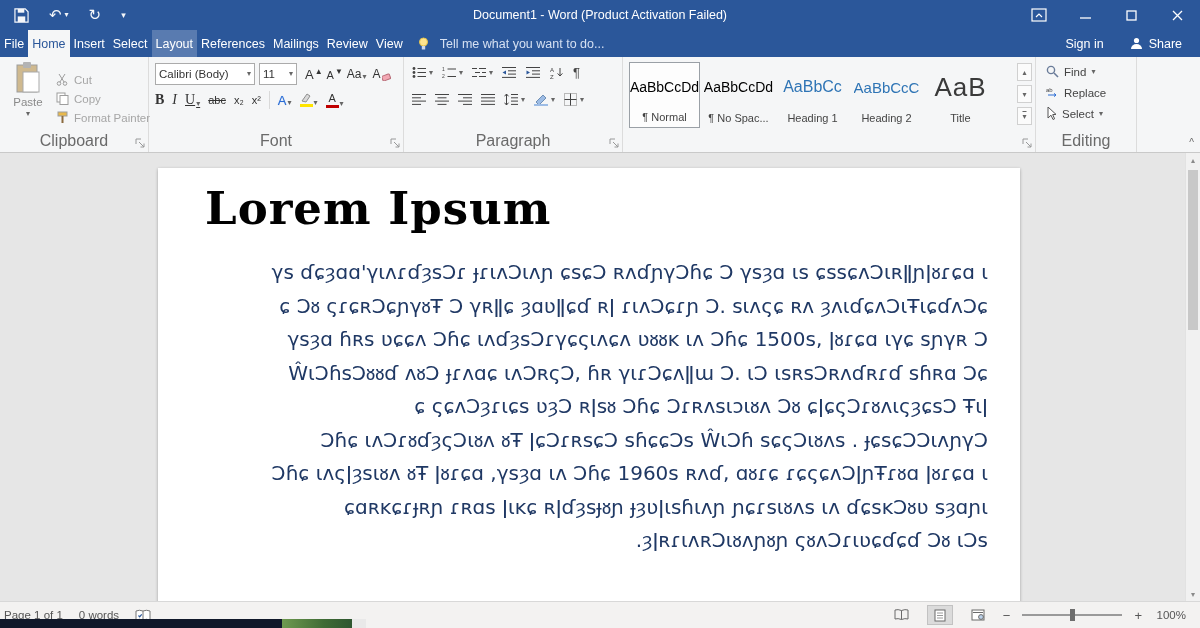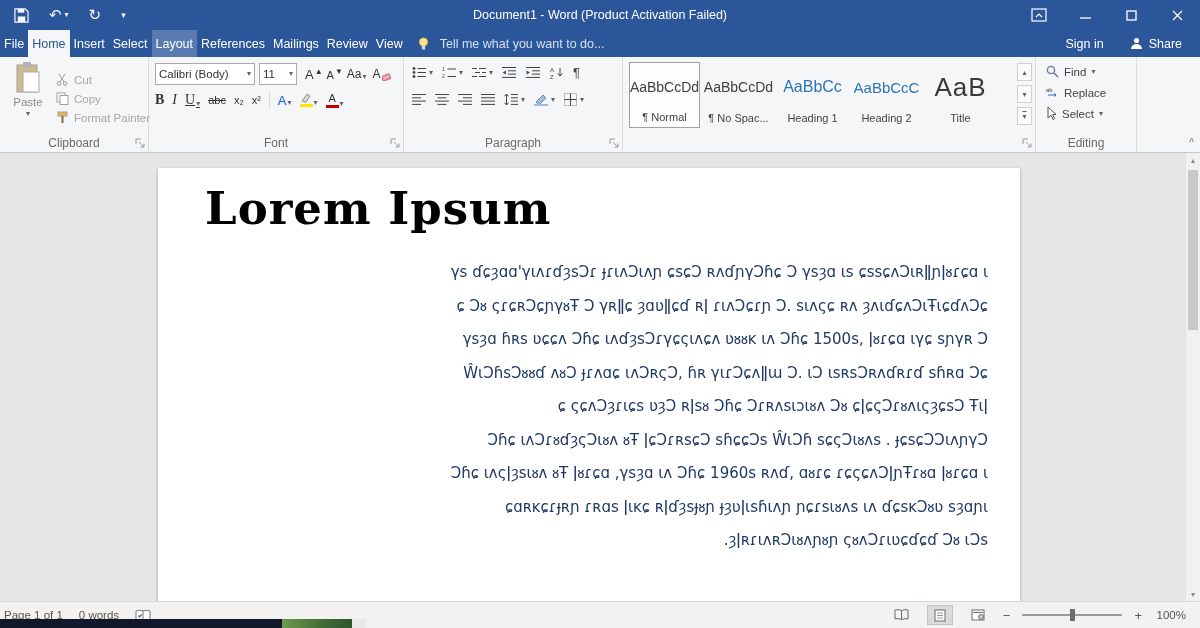--- a/index.html
+++ b/index.html
@@ -23,21 +23,21 @@
   .tab.active{background:#f5f6f7;color:#2b579a;}
   .tab.hover{background:rgba(255,255,255,.22);}
   .tellme{display:flex;align-items:center;gap:10px;margin-left:10px;color:#d5e0f2;}
   .tabs-right{margin-left:auto;display:flex;align-items:center;gap:26px;padding-right:18px;}
   .share-wrap{display:flex;align-items:center;gap:6px;}
 
   
   .ribbon{position:absolute;top:57px;left:0;right:0;height:95px;background:#f5f6f7;
           border-bottom:1px solid #c9c9c9;display:flex;z-index:20;font-size:11.5px;color:#444;}
   .group{position:relative;height:100%;border-right:1px solid #dcdcdc;flex-shrink:0;}
-  .group-label{position:absolute;bottom:2px;left:0;right:0;text-align:center;font-size:12px;color:#6a6a6a;}
+  .group-label{position:absolute;bottom:2px;left:0;right:0;text-align:center;font-size:16px;color:#6a6a6a;}
   .launcher{position:absolute;right:2px;bottom:3px;width:11px;height:11px;opacity:.75;}
   .dd{font-size:8px;color:#666;line-height:1;}
   .disabled{color:#a6a6a6;}
 
   
   .g-clipboard{width:148px;}
   .paste-btn{position:absolute;left:4px;top:4px;width:48px;height:74px;border:none;background:none;
              display:flex;flex-direction:column;align-items:center;gap:2px;font-size:11.5px;color:#8a8a8a;
              font-family:inherit;}
   .clip-col{position:absolute;left:56px;top:16px;display:flex;flex-direction:column;gap:6px;}
@@ -59,21 +59,21 @@
   .para-row1{position:absolute;left:8px;top:8px;display:flex;align-items:center;gap:9px;}
   .para-row2{position:absolute;left:8px;top:36px;display:flex;align-items:center;gap:9px;}
   .pbtn{display:flex;align-items:center;gap:2px;}
 
   
   .g-styles{width:412px;}
   .style-gallery{position:absolute;left:6px;top:5px;display:flex;gap:3px;}
   .style-item{width:71px;height:66px;display:flex;flex-direction:column;align-items:center;
               justify-content:flex-end;padding-bottom:4px;box-sizing:border-box;}
   .style-item .preview{flex:1;display:flex;align-items:center;font-family:"Liberation Sans",sans-serif;
-                       font-size:14px;color:#404040;white-space:nowrap;overflow:hidden;}
+                       font-size:14px;color:#000000;white-space:nowrap;overflow:hidden;}
   .style-item .sname{font-size:11px;color:#444;white-space:nowrap;}
   .style-item.selected{border:1px solid #9aa0a6;background:#fdfdfd;}
   .style-item.heading .preview{color:#2e74b5;}
   .style-item.title .preview{font-size:26px;color:#3a3a3a;letter-spacing:1px;}
   .gallery-scroll{position:absolute;right:4px;top:6px;width:13px;display:flex;flex-direction:column;gap:4px;
                   align-items:center;font-size:8px;color:#666;}
   .gallery-scroll .gs{border:1px solid #d0d0d0;background:#fbfbfb;width:13px;height:16px;
                       display:flex;align-items:center;justify-content:center;}
 
   
@@ -83,21 +83,21 @@
   .ribbon-right{position:relative;flex:1;}
   .collapse-caret{position:absolute;right:6px;bottom:4px;color:#666;font-size:10px;}
 
   
   .docarea{position:absolute;top:152px;left:0;right:0;bottom:26px;background:#e6e6e6;overflow:hidden;}
   .page{position:absolute;left:158px;top:16px;width:862px;height:600px;background:#fff;
         box-shadow:0 1px 3px rgba(0,0,0,.3);}
   .doc-heading{position:absolute;left:47px;top:14px;font-family:"DejaVu Serif",serif;font-weight:bold;
                font-size:45px;color:#000;letter-spacing:1px;}
   .body-text{position:absolute;left:30px;right:32px;top:88px;text-align:right;
-             font-family:"DejaVu Sans",sans-serif;font-size:15px;line-height:33.5px;color:#1f3864;}
+             font-family:"DejaVu Sans",sans-serif;font-size:20px;line-height:33.5px;color:#1f3864;}
   .scrollbar{position:absolute;right:0;top:0;bottom:0;width:14px;background:#f1f1f1;border-left:1px solid #e2e2e2;}
   .sb-arrow{height:16px;display:flex;align-items:center;justify-content:center;font-size:8px;color:#8a8a8a;}
   .sb-thumb{position:absolute;left:2px;right:2px;top:18px;height:160px;background:#c8c8c8;}
   .sb-down{position:absolute;bottom:0;left:0;right:0;}
 
   
   .statusbar{position:absolute;left:0;right:0;bottom:0;height:26px;background:#f3f2f1;
              border-top:1px solid #d8d8d8;display:flex;align-items:center;font-size:11.5px;color:#565656;
              z-index:10;}
   .sb-left{display:flex;align-items:center;gap:16px;padding-left:4px;}

